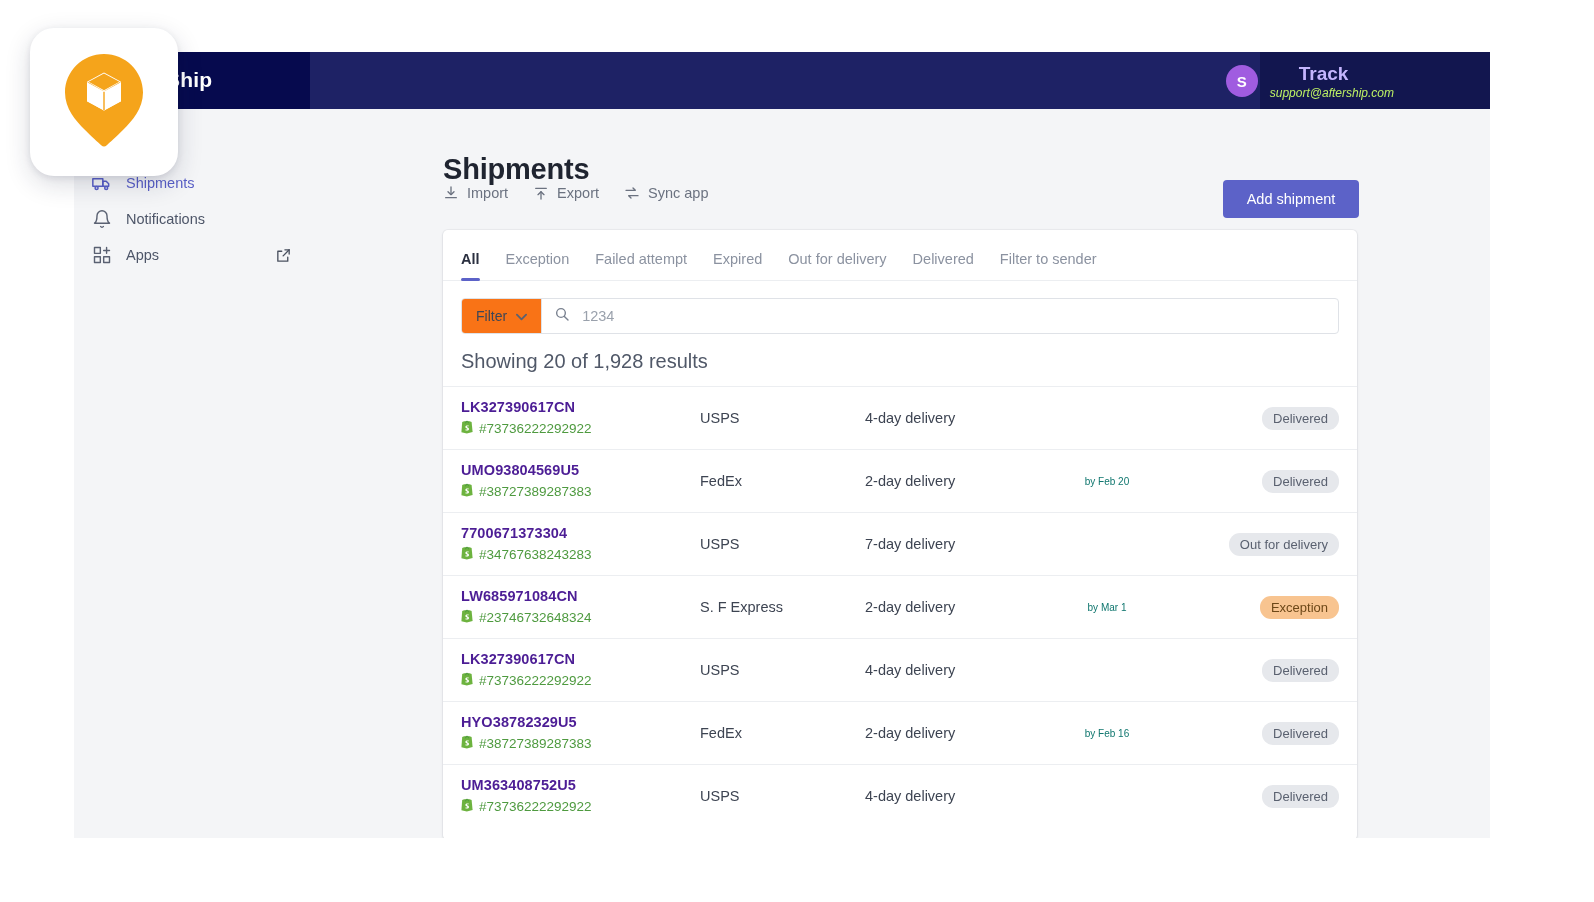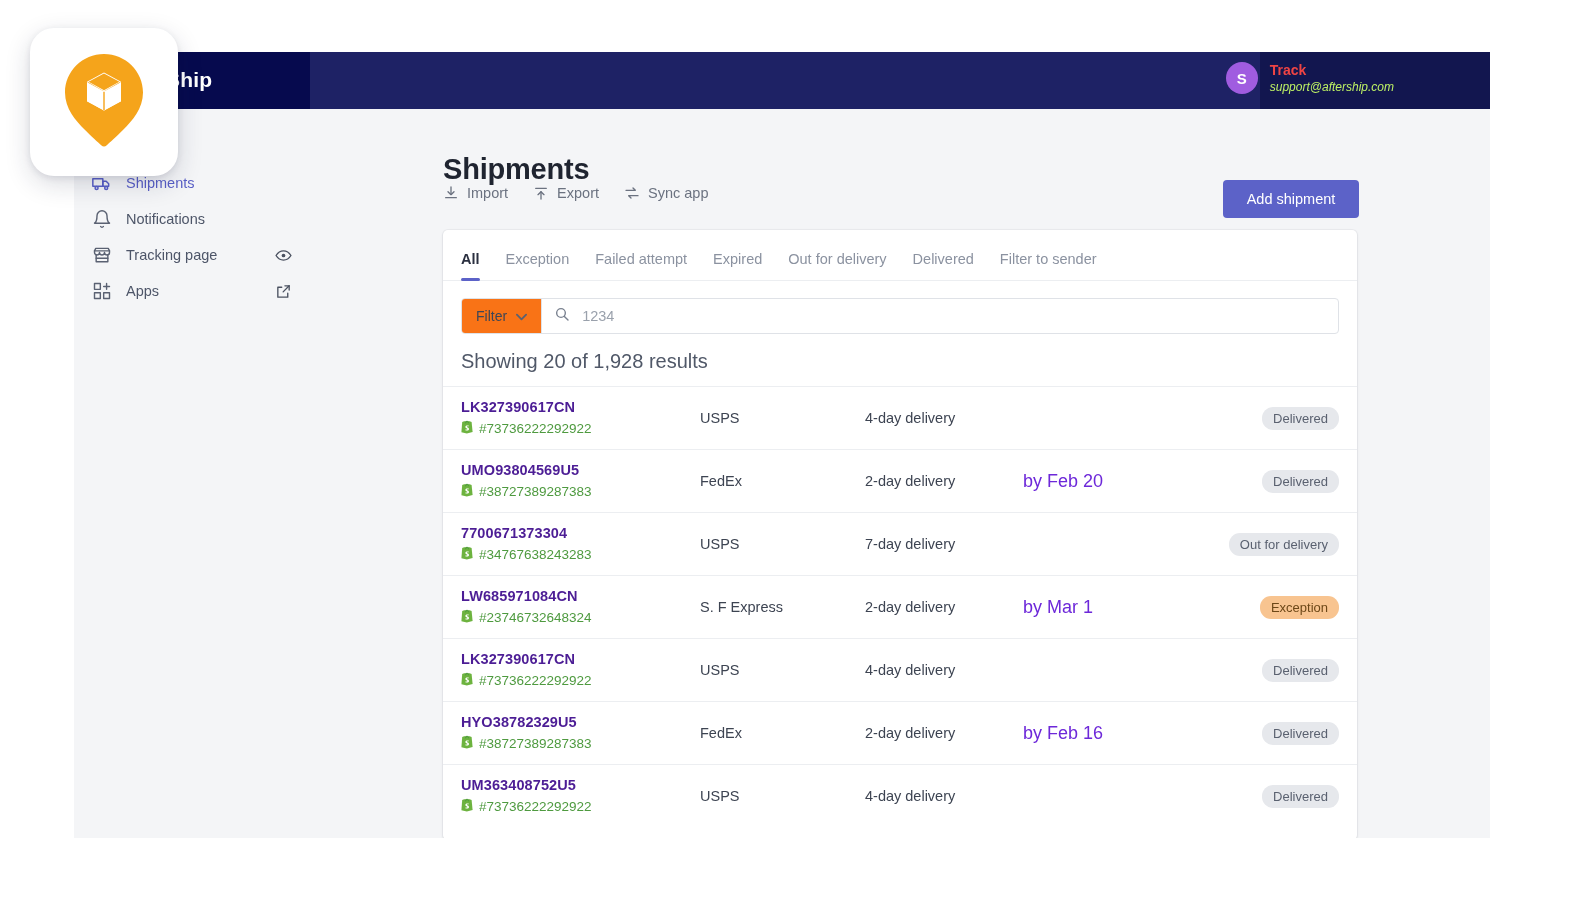--- a/index.html
+++ b/index.html
@@ -26,21 +26,21 @@
     position:absolute;left:42px;top:16px;color:#ffffff;
     font-size:21px;font-weight:700;letter-spacing:.2px;
   }
   #user-box{position:absolute;right:96px;top:10px;display:flex;align-items:center;gap:12px;}
   #avatar{
     width:32px;height:32px;border-radius:50%;
     background:#a05ce0;color:#fff;display:flex;align-items:center;justify-content:center;
     font-size:15px;font-weight:700;
   }
   #user-text{line-height:1.25;}
-  #user-name{color:#ef4444;font-size:14px;font-weight:600;}
+  #user-name{color:#c4b5fd;font-size:19px;font-weight:600;margin-left:29px;}
   #user-email{color:#bef264;font-size:12px;font-style:italic;}
 
   
   #sidebar{
     position:absolute;left:0;top:57px;width:236px;height:729px;
     background:#f4f5f7;border-right:1px solid #e3e5ea;
   }
   .nav-item{
     position:relative;display:flex;align-items:center;gap:14px;
     height:36px;margin:0 0 0 0;padding:0 18px 0 18px;
@@ -100,21 +100,21 @@
   .row{
     display:flex;align-items:center;height:62px;
     border-top:1px solid #eceef1;padding:0 18px;position:relative;cursor:pointer;
   }
   .c-track{width:239px;}
   .track-no{font-size:14.5px;font-weight:700;color:#4c1d95;letter-spacing:.1px;}
   .order-line{display:flex;align-items:center;gap:6px;margin-top:5px;}
   .order-no{color:#4e9a3f;font-size:13.5px;}
   .c-carrier{width:165px;color:#3d4452;font-size:14.5px;}
   .c-speed{width:158px;color:#3d4452;font-size:14.5px;}
-  .c-eta{width:168px;color:#6d28d9;font-size:18px;}
+  .c-eta{width:168px;color:#0f766e;font-size:10px;text-align:center;}
   .c-status{flex:1;display:flex;justify-content:flex-end;}
   .badge{
     display:inline-block;padding:4px 11px;border-radius:11px;
     font-size:13px;white-space:nowrap;
   }
   .badge.grey{background:#e6e8ec;color:#5a6170;}
   .badge.orange{background:#f8c490;color:#6d4818;}
 
   
   #logo-card{
@@ -161,37 +161,20 @@
     <div class="nav-item">
       <span class="ico">
         <svg width="20" height="20" viewBox="0 0 24 24" fill="none" stroke="#5a6172" stroke-width="1.7" stroke-linecap="round" stroke-linejoin="round">
           <path d="M18 8a6 6 0 0 0-12 0c0 7-3 9-3 9h18s-3-2-3-9"></path>
             <path d="M13.7 21a2 2 0 0 1-3.4 0"></path>
         </svg>
       </span>
       <span>Notifications</span>
     </div>
 
-    <div class="nav-item">
-      <span class="ico">
-        <svg width="20" height="20" viewBox="0 0 24 24" fill="none" stroke="#5a6172" stroke-width="1.7" stroke-linecap="round" stroke-linejoin="round">
-          <path d="M3 7l1.5-3h15L21 7"></path>
-            <path d="M3 7h18v2a3 3 0 0 1-6 0 3 3 0 0 1-6 0 3 3 0 0 1-6 0z"></path>
-          <path d="M5 12v8h14v-8"></path>
-            <path d="M5 16h14"></path>
-        </svg>
-      </span>
-      <span>Tracking page</span>
-      <span class="trail">
-        <svg width="17" height="17" viewBox="0 0 24 24" fill="none" stroke="#4a5160" stroke-width="1.9" stroke-linecap="round" stroke-linejoin="round">
-          <path d="M1.5 12S5.5 5.5 12 5.5 22.5 12 22.5 12 18.5 18.5 12 18.5 1.5 12 1.5 12z"></path>
-            <circle cx="12" cy="12" r="2.6" fill="#4a5160" stroke="none"></circle>
-        </svg>
-      </span>
-    </div>
 
 
     <div class="nav-item">
       <span class="ico">
         <svg width="20" height="20" viewBox="0 0 24 24" fill="none" stroke="#5a6172" stroke-width="1.7" stroke-linecap="round" stroke-linejoin="round">
           <rect x="3" y="3" width="7" height="7"></rect>
             <rect x="3" y="14" width="7" height="7"></rect>
             <rect x="14" y="14" width="7" height="7"></rect>
           <path d="M17.5 3v7M14 6.5h7"></path>
         </svg>

